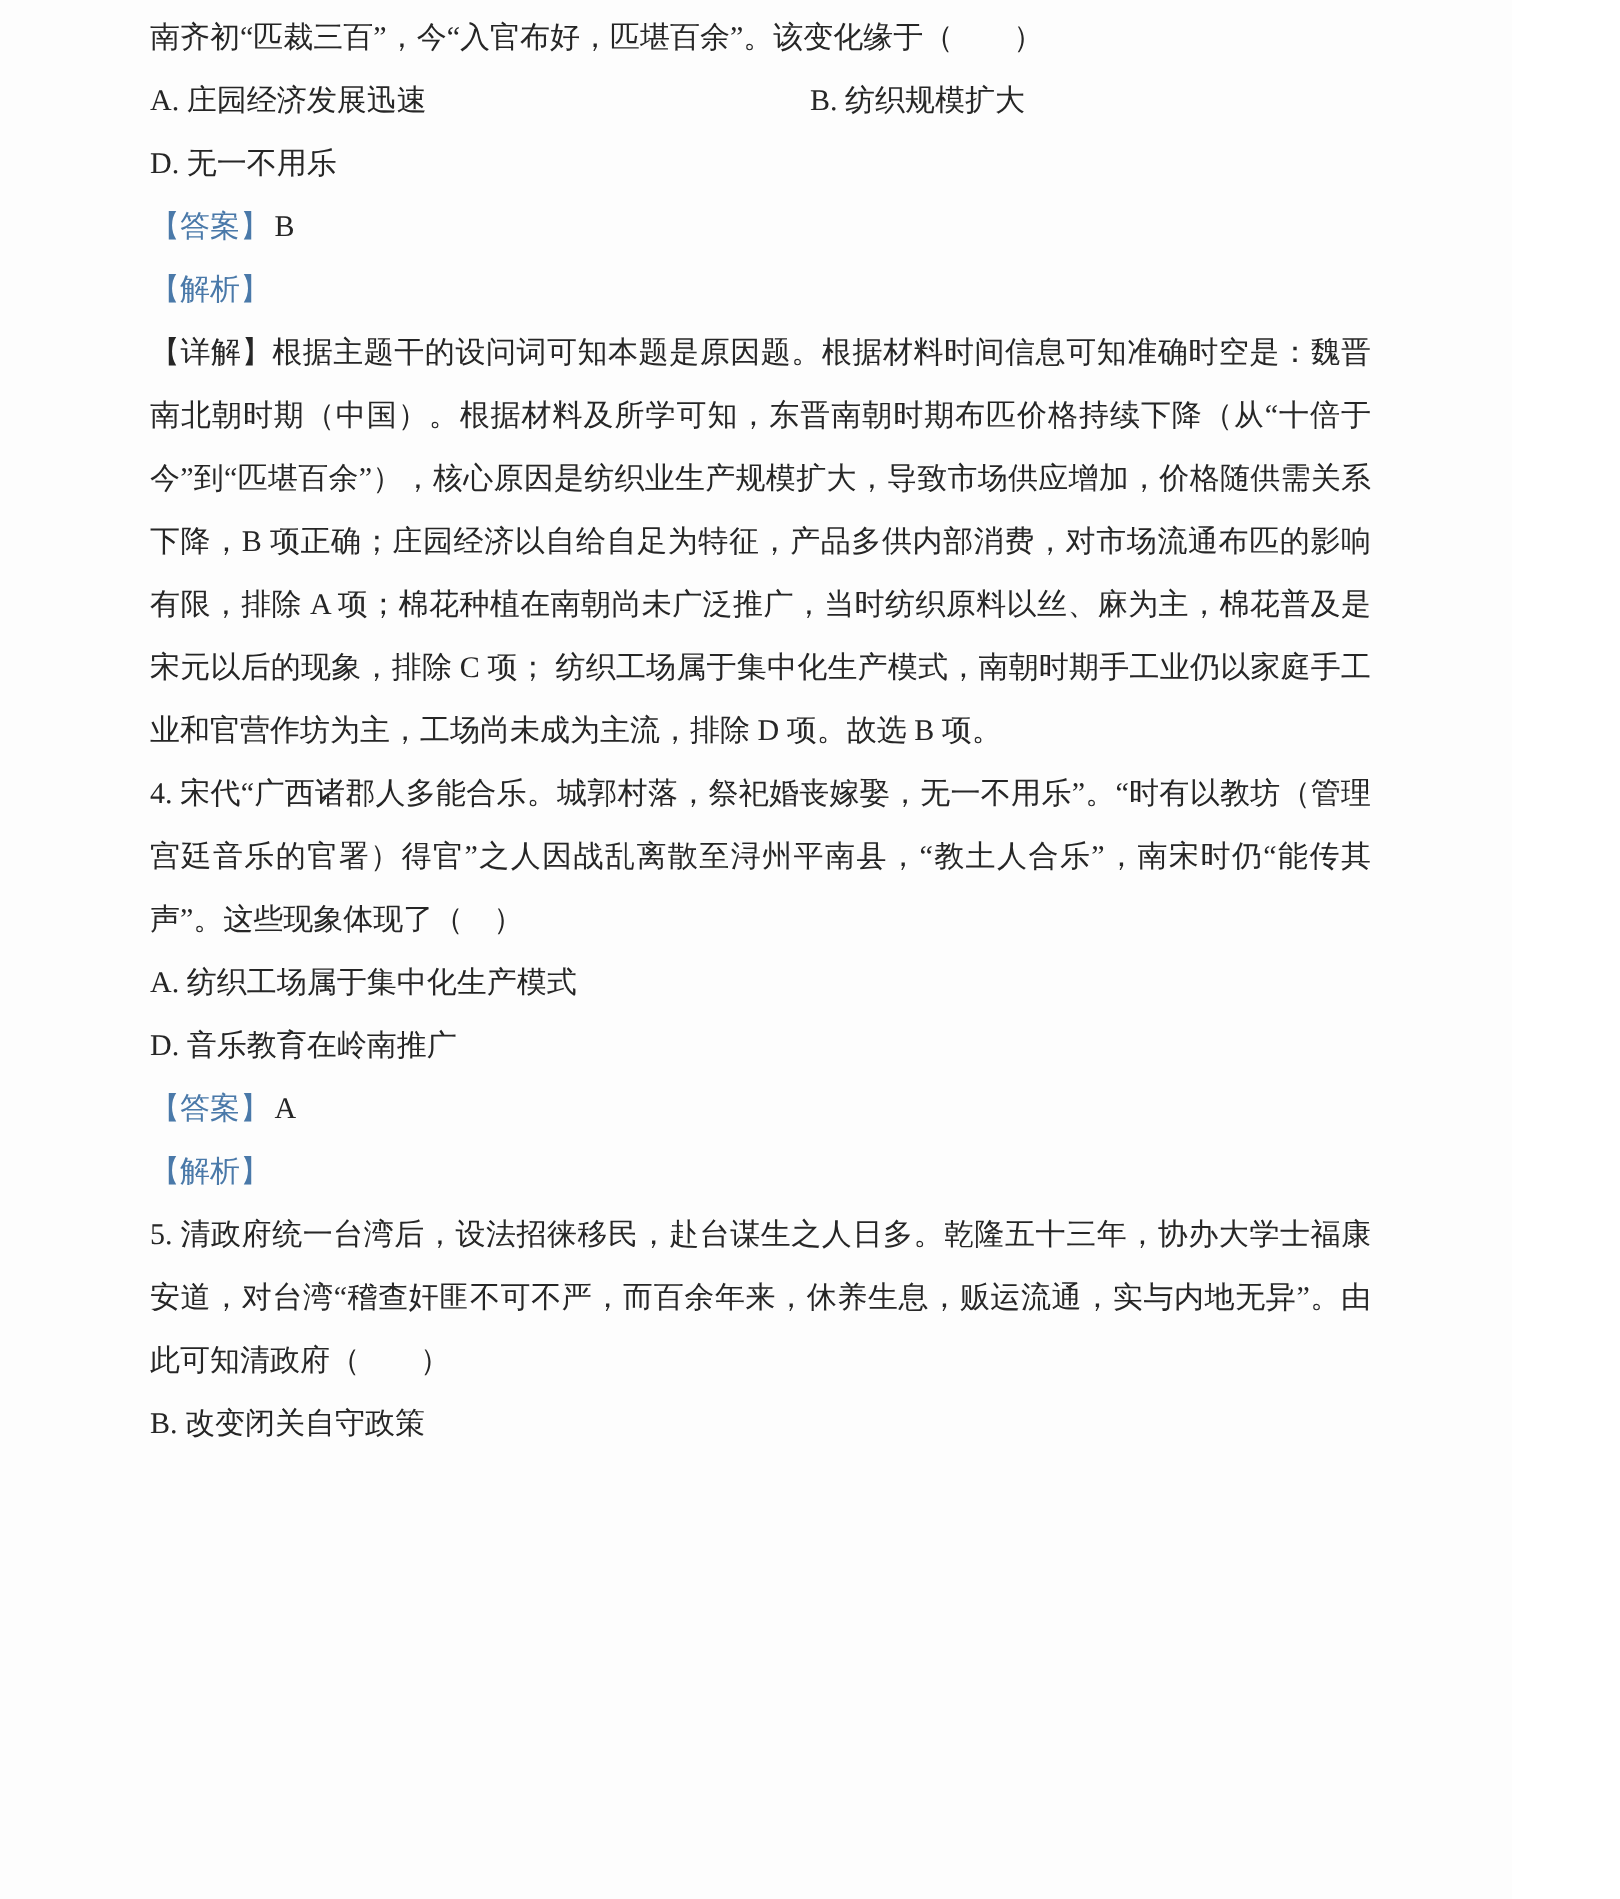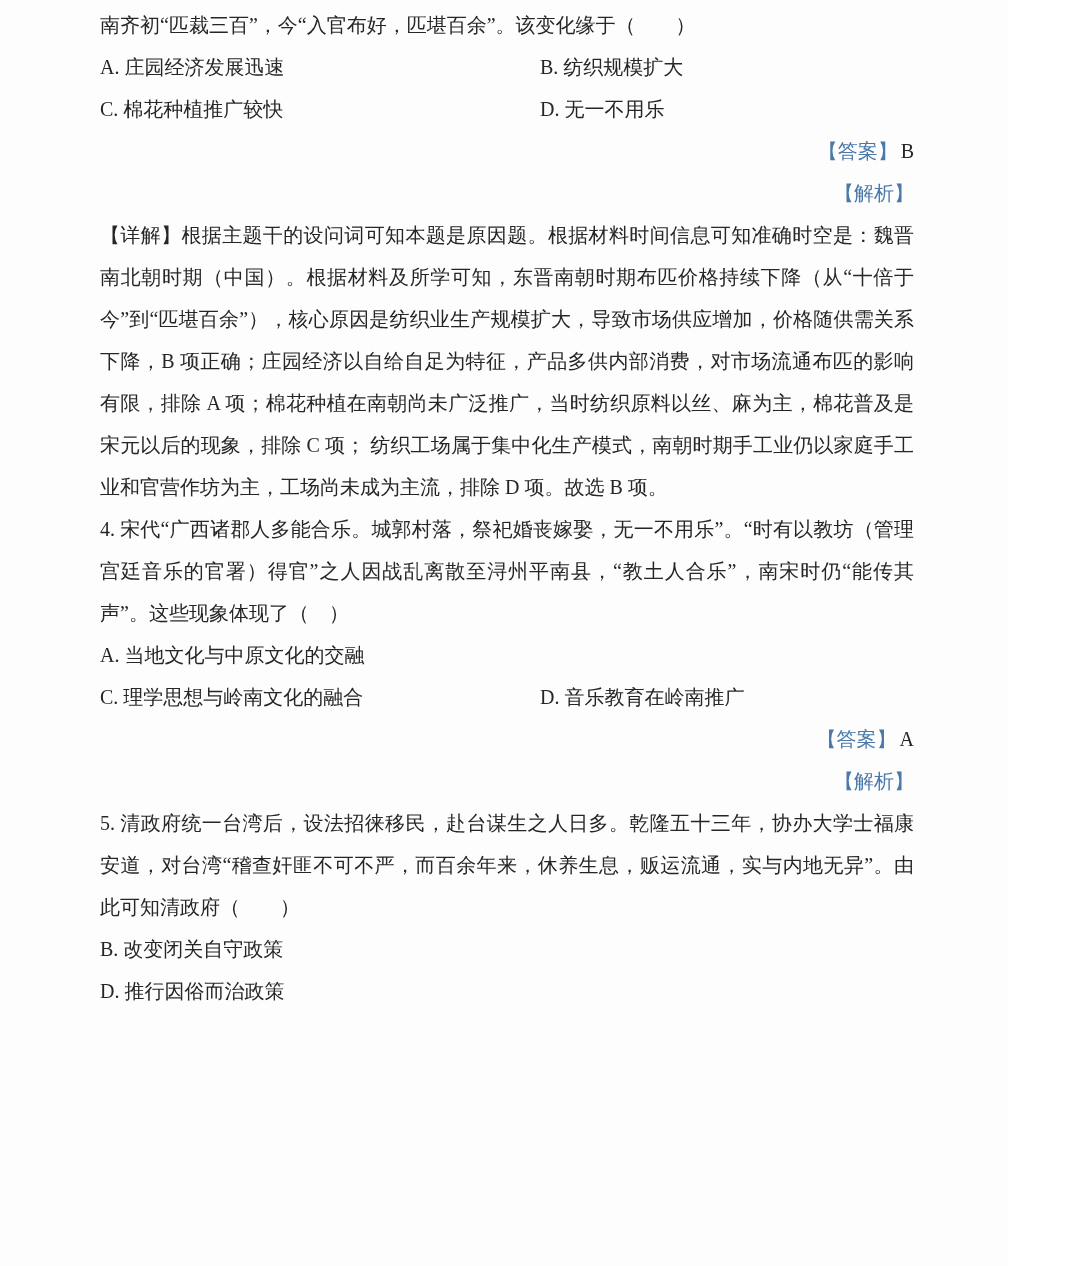--- a/index.html
+++ b/index.html
@@ -14,21 +14,20 @@
     background: #fdfdfd;
     padding: 4px 94px 0 100px;
     font-family: "Liberation Serif", "DejaVu Serif", serif;
     font-size: 20px;
     line-height: 42px;
     color: #262626;
     overflow: hidden;
   }
   p {
     margin: 0;
-    text-align: right;
   }
   .stem, .detail {
     text-align: justify;
     text-justify: inter-character;
   }
   .opts {
     display: flex;
     flex-direction: row;
   }
   .opt-left {
@@ -50,46 +49,43 @@
 
 <div class="page">
 
   <section>
     <p class="stem">南齐初“匹裁三百”，今“入官布好，匹堪百余”。该变化缘于（　　）</p>
     <div class="opts">
       <span class="opt-left">A. 庄园经济发展迅速</span>
       <span class="opt-right">B. 纺织规模扩大</span>
     </div>
     <div class="opts">
-      <span class="opt-left">C. 棉花种植推广较快</span>
       <span class="opt-right">D. 无一不用乐</span>
     </div>
     <p><span class="accent">【答案】</span><span class="answer-value">B</span></p>
     <p class="accent">【解析】</p>
     <p class="detail">【详解】根据主题干的设问词可知本题是原因题。根据材料时间信息可知准确时空是：魏晋南北朝时期（中国）。根据材料及所学可知，东晋南朝时期布匹价格持续下降（从“十倍于今”到“匹堪百余”），核心原因是纺织业生产规模扩大，导致市场供应增加，价格随供需关系下降，B 项正确；庄园经济以自给自足为特征，产品多供内部消费，对市场流通布匹的影响有限，排除 A 项；棉花种植在南朝尚未广泛推广，当时纺织原料以丝、麻为主，棉花普及是宋元以后的现象，排除 C 项；  纺织工场属于集中化生产模式，南朝时期手工业仍以家庭手工业和官营作坊为主，工场尚未成为主流，排除 D 项。故选 B 项。</p>
   </section>
 
   <section>
     <p class="stem">4. 宋代“广西诸郡人多能合乐。城郭村落，祭祀婚丧嫁娶，无一不用乐”。“时有以教坊（管理宫廷音乐的官署）得官”之人因战乱离散至浔州平南县，“教土人合乐”，南宋时仍“能传其声”。这些现象体现了（　）</p>
     <div class="opts">
-      <span class="opt-left">A. 当地文化与中原文化的交融</span>
+      <span class="opt-left">A. 纺织工场属于集中化生产模式</span>
     </div>
     <div class="opts">
-      <span class="opt-left">C. 理学思想与岭南文化的融合</span>
       <span class="opt-right">D. 音乐教育在岭南推广</span>
     </div>
     <p><span class="accent">【答案】</span><span class="answer-value">A</span></p>
     <p class="accent">【解析】</p>
   </section>
 
   <section>
     <p class="stem">5. 清政府统一台湾后，设法招徕移民，赴台谋生之人日多。乾隆五十三年，协办大学士福康安道，对台湾“稽查奸匪不可不严，而百余年来，休养生息，贩运流通，实与内地无异”。由此可知清政府（　　）</p>
     <div class="opts">
       <span class="opt-right">B. 改变闭关自守政策</span>
     </div>
     <div class="opts">
-      <span class="opt-right">D. 推行因俗而治政策</span>
     </div>
     <p></p>
 
   </section>
 
 </div>
 
 </body></html>

